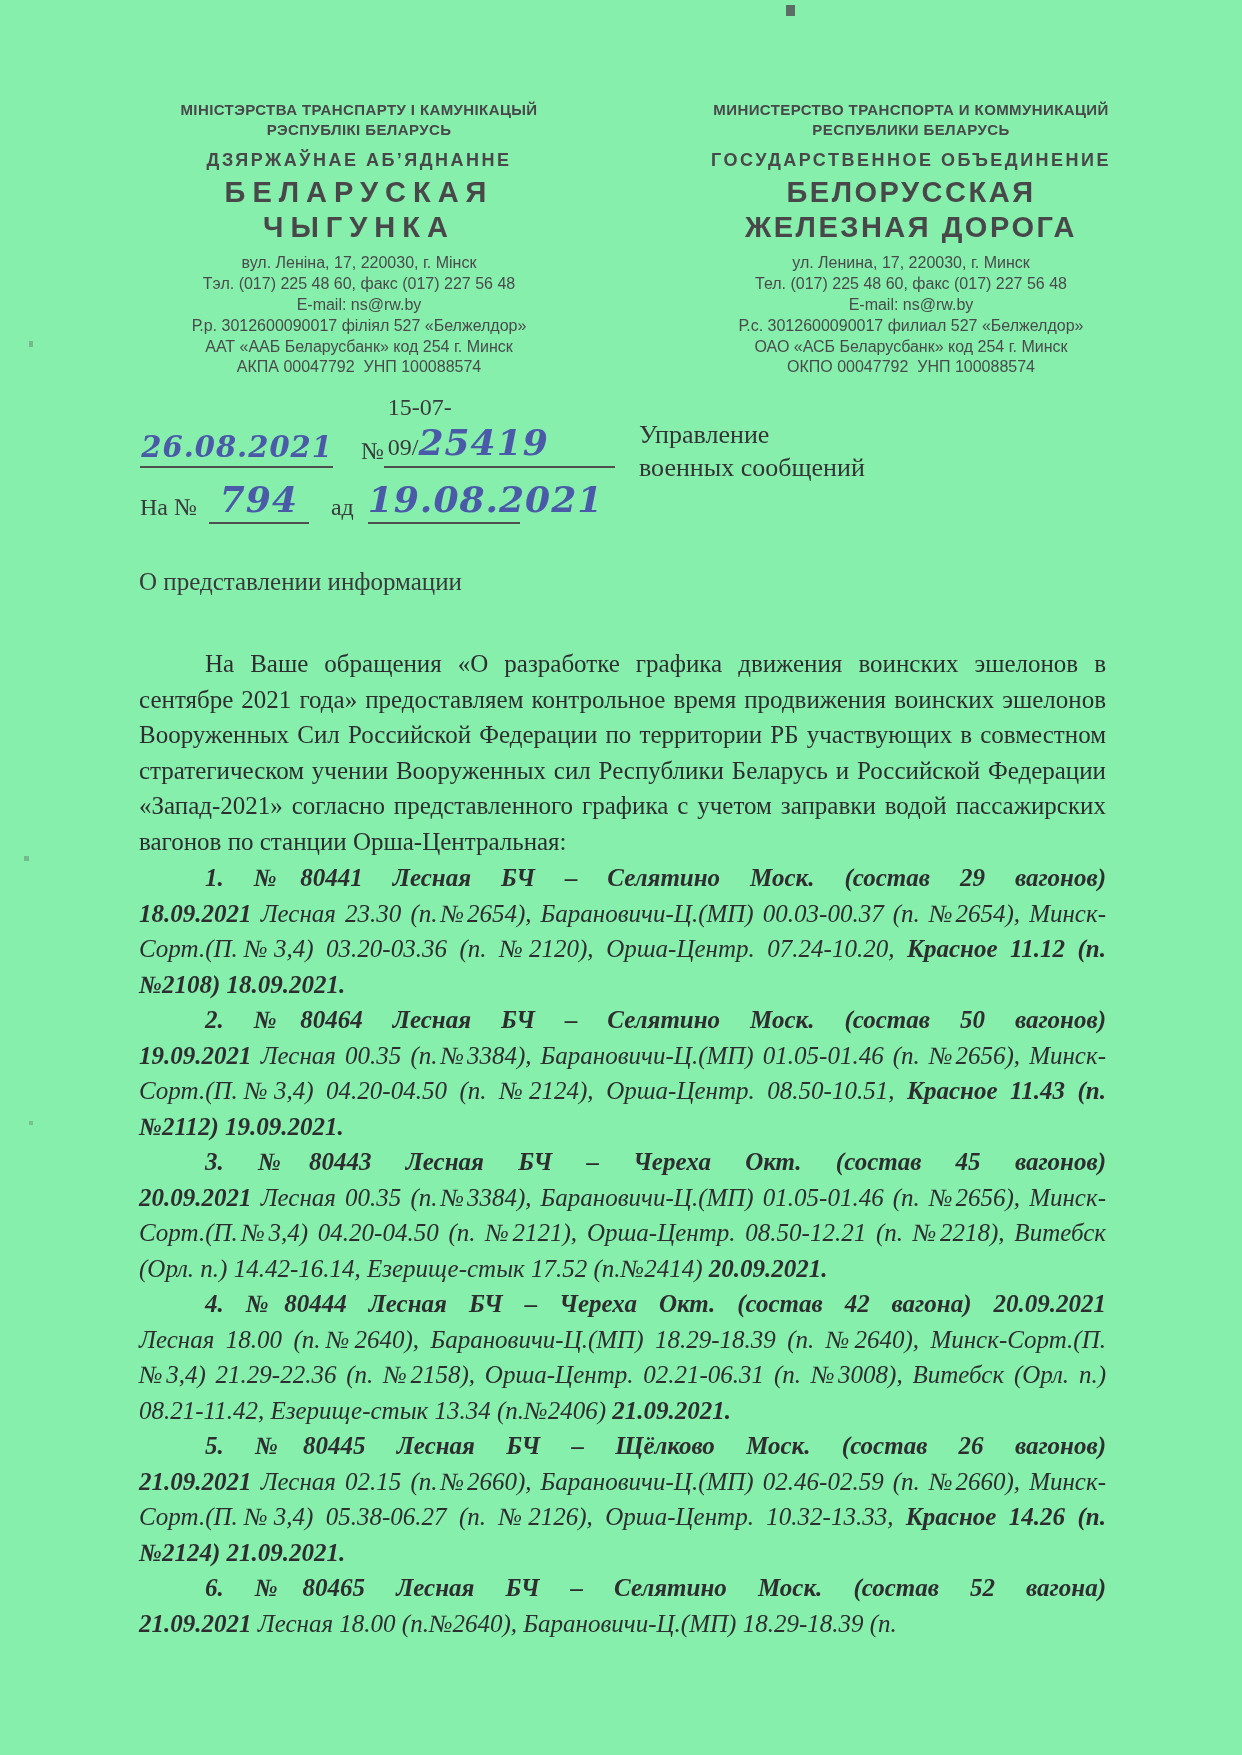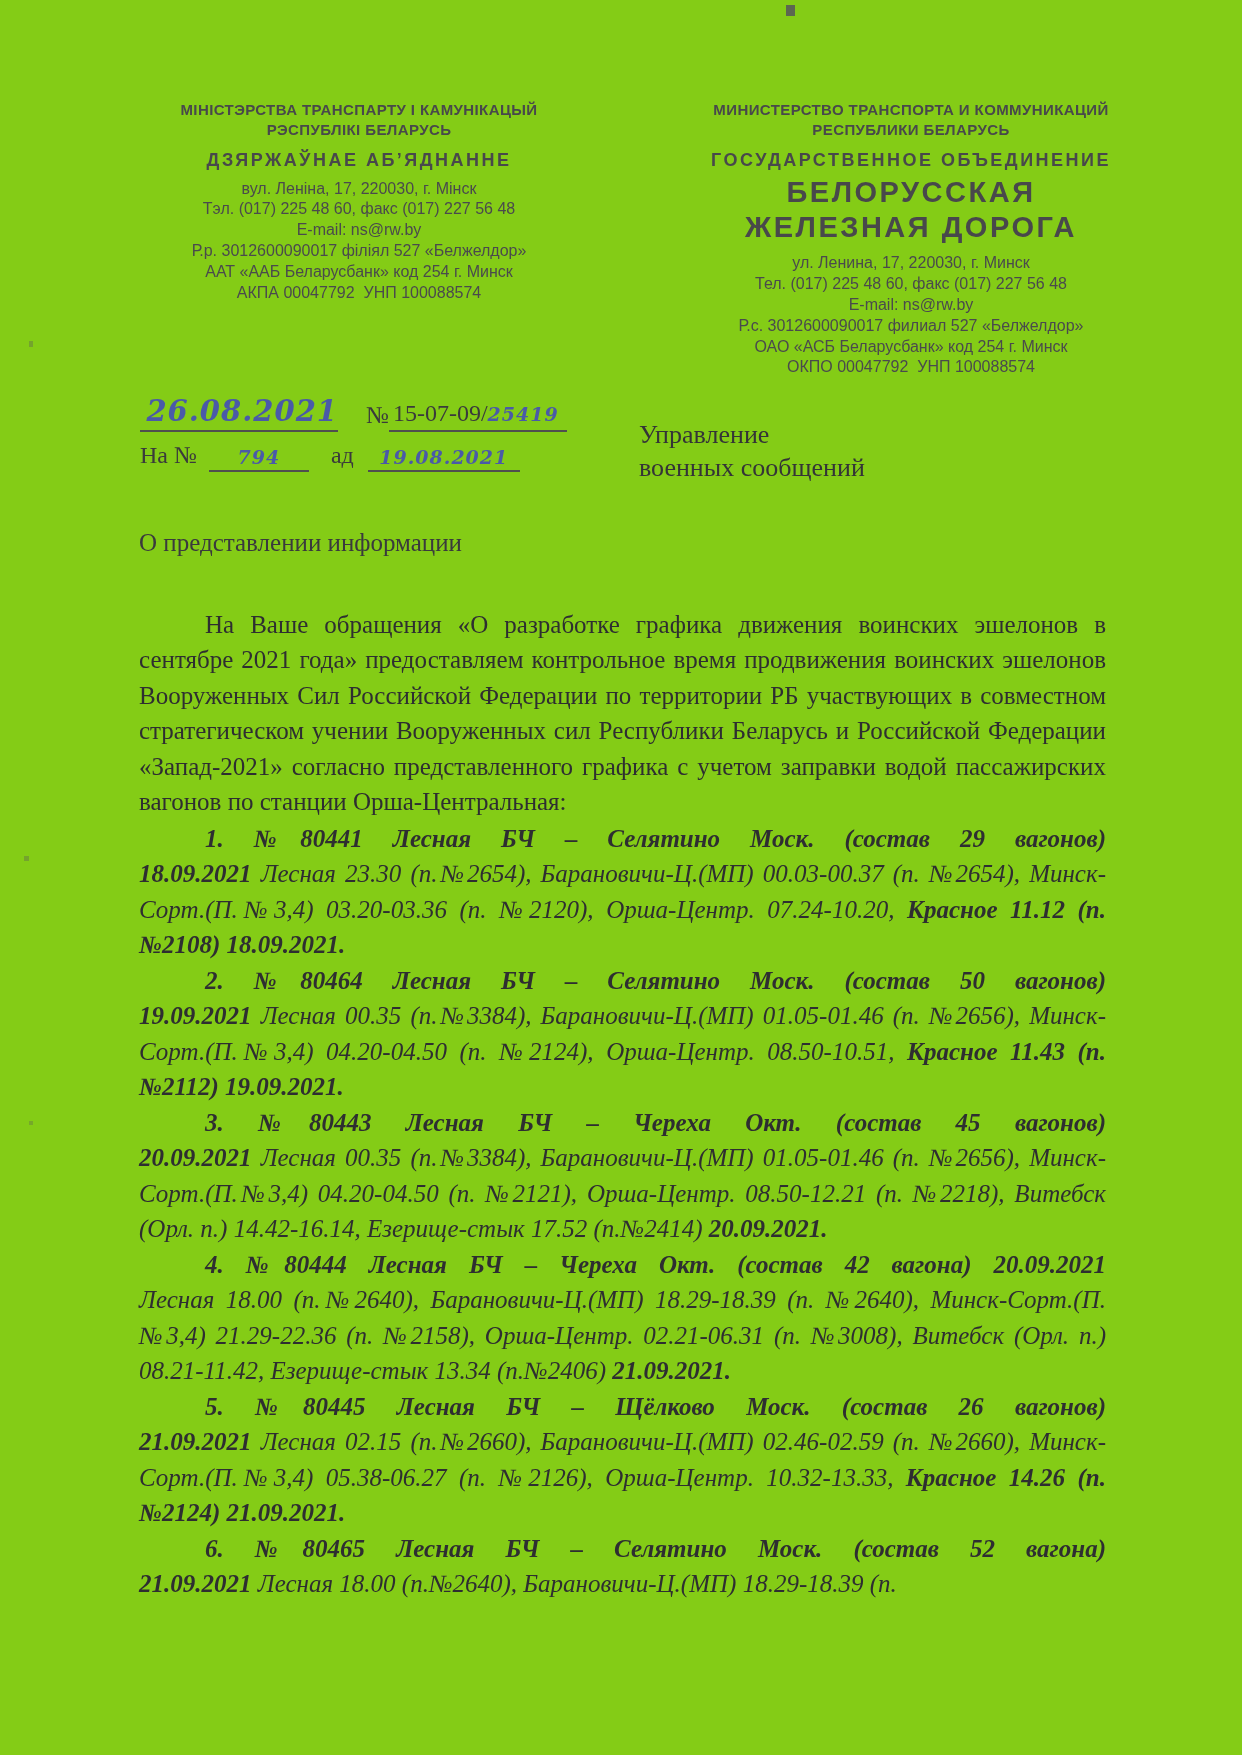--- a/index.html
+++ b/index.html
@@ -1,41 +1,41 @@
 <!DOCTYPE html>
 <html><head>
 <meta charset="utf-8">
 <style>
   html,body { margin:0; padding:0; background:#e8e8e6; }
   .page {
     position:relative;
     width:1242px; height:1755px;
     margin:0 auto;
-    background:#84cc16;
+    background:#86efac;
     overflow:hidden;
     box-shadow:0 0 6px rgba(0,0,0,.2);
   }
   
   .letterhead { display:flex; padding:100px 68px 0 96px; gap:26px; }
   .lh-col { flex:1; text-align:center; color:#48484b; font-family:"Liberation Sans", sans-serif; }
   .lh-ministry { font-size:15px; font-weight:bold; line-height:1.32; letter-spacing:.4px; }
   .lh-orgtype { font-size:18px; font-weight:bold; letter-spacing:2.5px; margin-top:10px; }
   .lh-name { font-size:29px; font-weight:bold; line-height:1.22; margin-top:4px; }
   .lh-name.left { letter-spacing:7px; }
   .lh-name.right { letter-spacing:2.5px; }
   .lh-addr { font-size:16px; line-height:1.3; margin-top:8px; color:#4a4a4d; }
   
   .meta { display:flex; padding:0 60px 0 140px; margin-top:16px; }
   .ref { width:475px; flex:none; font-family:"Liberation Serif", serif; color:#3a3a3c; }
   .ref-row { display:flex; align-items:flex-end; }
   .ref-row.second { margin-top:10px; }
   .printed { font-size:24px; color:#3a3a3c; }
   .ink {
     font-family:"DejaVu Serif", serif; font-style:italic; font-weight:bold;
-    color:#4a5aa8; font-size:19px; letter-spacing:1px; white-space:nowrap;
+    color:#4a5aa8; font-size:36px; letter-spacing:1px; white-space:nowrap;
   }
   .ink.lg { font-size:29px; }
   .uline { border-bottom:2px solid #4f4f4f; }
   .date-box { width:198px; text-align:right; padding-bottom:2px; }
   .num-label { margin-left:28px; padding-bottom:3px; }
   .num-box { padding:0 8px 3px 4px; }
   .reply-label { padding-bottom:3px; }
   .reply-num-box { width:100px; text-align:center; margin-left:12px; padding-bottom:2px; }
   .reply-from-label { margin-left:22px; padding-bottom:3px; }
   .reply-date-box { width:152px; text-align:center; margin-left:14px; padding-bottom:2px; }
@@ -77,20 +77,24 @@
   <span class="speck s3"></span>
   <span class="speck s4"></span>
 
   <div class="letterhead">
     <div class="lh-col">
       <div class="lh-ministry">
         <div>МІНІСТЭРСТВА ТРАНСПАРТУ І КАМУНІКАЦЫЙ</div>
         <div>РЭСПУБЛІКІ БЕЛАРУСЬ</div>
       </div>
       <div class="lh-orgtype">ДЗЯРЖАЎНАЕ АБ’ЯДНАННЕ</div>
+      <div class="lh-name left">
+        <div>БЕЛАРУСКАЯ</div>
+        <div>ЧЫГУНКА</div>
+      </div>
       <div class="lh-addr">
         <div>вул. Леніна, 17, 220030, г. Мінск</div>
         <div>Тэл. (017) 225 48 60, факс (017) 227 56 48</div>
         <div>E-mail: ns@rw.by</div>
         <div>Р.р. 3012600090017 філіял 527 «Белжелдор»</div>
         <div>ААТ «ААБ Беларусбанк» код 254 г. Минск</div>
         <div>АКПА 00047792&nbsp; УНП 100088574</div>
       </div>
     </div>
     <div class="lh-col">

